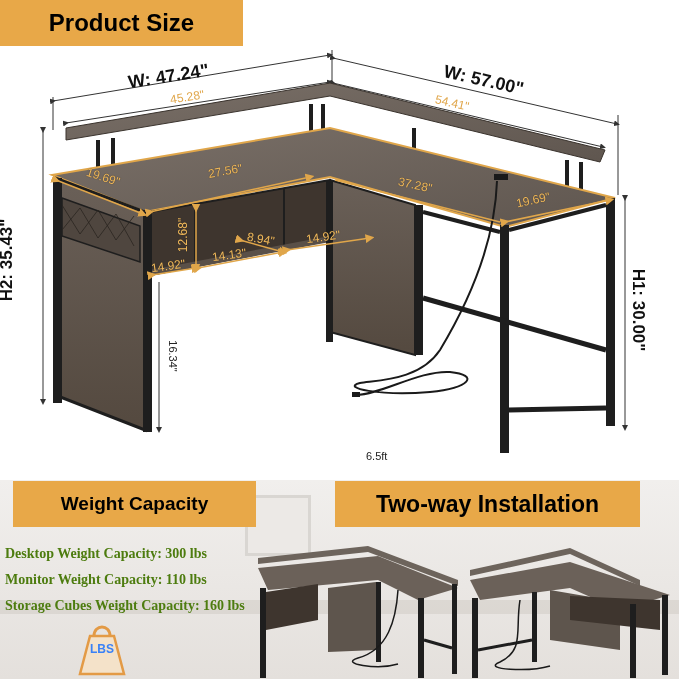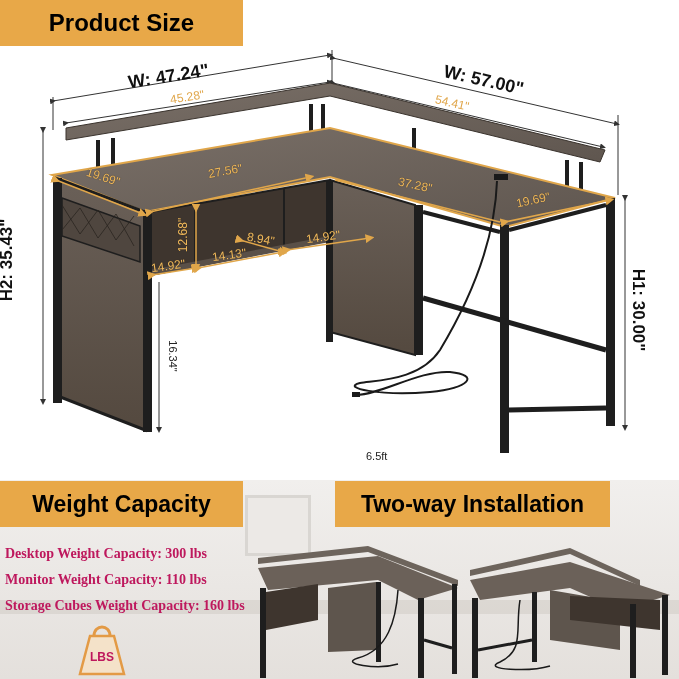--- a/index.html
+++ b/index.html
@@ -2,21 +2,21 @@
 <html><head>
 <meta charset="utf-8">
 <style>
   html, body { margin:0; padding:0; background:#ffffff; }
   body { width:679px; height:679px; position:relative; overflow:hidden; font-family:"Liberation Sans", sans-serif; }
   .banner { position:absolute; background:#e8a848; color:#000000; font-weight:bold; display:flex; align-items:center; justify-content:center; }
   .dim-black { position:absolute; color:#111; font-weight:bold; font-size:18px; white-space:nowrap; }
   .dim-gold { position:absolute; color:#e0a64a; font-size:12px; white-space:nowrap; }
   .dim-gold-on-wood { position:absolute; color:#f0b95a; font-size:12px; white-space:nowrap; text-shadow:0 0 1px #3a2f25; }
   .small-label { position:absolute; color:#222; font-size:11px; white-space:nowrap; }
-  .cap-line { position:absolute; left:5px; font-family:"Liberation Serif", serif; font-weight:bold; font-size:14px; color:#be185d; white-space:nowrap; }
+  .cap-line { position:absolute; left:5px; font-family:"Liberation Serif", serif; font-weight:bold; font-size:14px; color:#4d7c0f; white-space:nowrap; }
   .bottom-panel { position:absolute; top:480px; height:199px; background:linear-gradient(180deg,#f1efed 0%,#e4e0dc 100%); overflow:hidden; }
 </style>
 </head>
 <body>
 
 <div class="banner" style="left:0; top:0; width:243px; height:46px; font-size:24px;">
   <span>Product Size</span>
 </div>
 
 <svg width="679" height="470" style="position:absolute; left:0; top:0;" viewBox="0 0 679 470">
@@ -123,37 +123,37 @@
 <div class="dim-black" style="left:597px; top:300px; transform:rotate(90deg); font-size:17px;">H1: 30.00"</div>
 <div class="small-label" style="left:157px; top:350px; transform:rotate(90deg);">16.34"</div>
 <div class="small-label" style="left:366px; top:429px;margin-top:21px;">6.5ft</div>
 
 <div class="bottom-panel" style="left:0; width:679px;">
 
   <div style="position:absolute; left:245px; top:15px; width:60px; height:55px; border:3px solid #d9d6d2; background:#ece9e6;"></div>
   <div style="position:absolute; left:0; top:120px; width:679px; height:14px; background:#d6d1cc; opacity:0.7;"></div>
 </div>
 
-<div class="banner" style="left:0; top:481px; width:243px; height:46px; font-size:23px;">
+<div class="banner" style="left:13px; top:481px; width:243px; height:46px; font-size:19px;">
   <span>Weight Capacity</span>
 </div>
 
 <div class="cap-line" style="top:546px;">Desktop Weight Capacity: 300 lbs</div>
 <div class="cap-line" style="top:572px;">Monitor Weight Capacity: 110 lbs</div>
 <div class="cap-line" style="top:598px;">Storage Cubes Weight Capacity: 160 lbs</div>
 
 <div style="position:absolute; left:78px; top:620px; width:48px; height:56px;">
   <svg width="48" height="56" viewBox="0 0 48 56">
     <path d="M16,16 C16,4 32,4 32,16" fill="none" stroke="#e39a45" stroke-width="3"></path>
     <polygon points="12,16 36,16 46,54 2,54" fill="#f4e2c9" stroke="#e39a45" stroke-width="2.5"></polygon>
   </svg>
-  <span style="position:absolute; left:12px; top:30px; font-size:12px; font-weight:bold; color:#be185d;">LBS</span>
+  <span style="position:absolute; left:12px; top:22px; font-size:12px; font-weight:bold; color:#3b82f6;">LBS</span>
 </div>
 
-<div class="banner" style="left:335px; top:481px; width:275px; height:46px; font-size:23px;">
+<div class="banner" style="left:335px; top:481px; width:305px; height:46px; font-size:23px;">
   <span>Two-way Installation</span>
 </div>
 
 <svg width="200" height="140" viewBox="0 0 200 140" style="position:absolute; left:258px; top:540px;">
   <polygon points="0,18 110,6 200,40 200,46 110,12 0,24" fill="#6d645c"></polygon>
   <polygon points="0,28 120,16 200,48 160,60 120,40 10,50" fill="#6b6159"></polygon>
   <rect x="2" y="48" width="6" height="90" fill="#1e1e1e"></rect>
   <polygon points="8,52 60,44 60,80 8,90" fill="#3e352e"></polygon>
   <polygon points="70,48 118,42 118,110 70,112" fill="#5e554d"></polygon>
   <rect x="118" y="42" width="5" height="80" fill="#1e1e1e"></rect>

